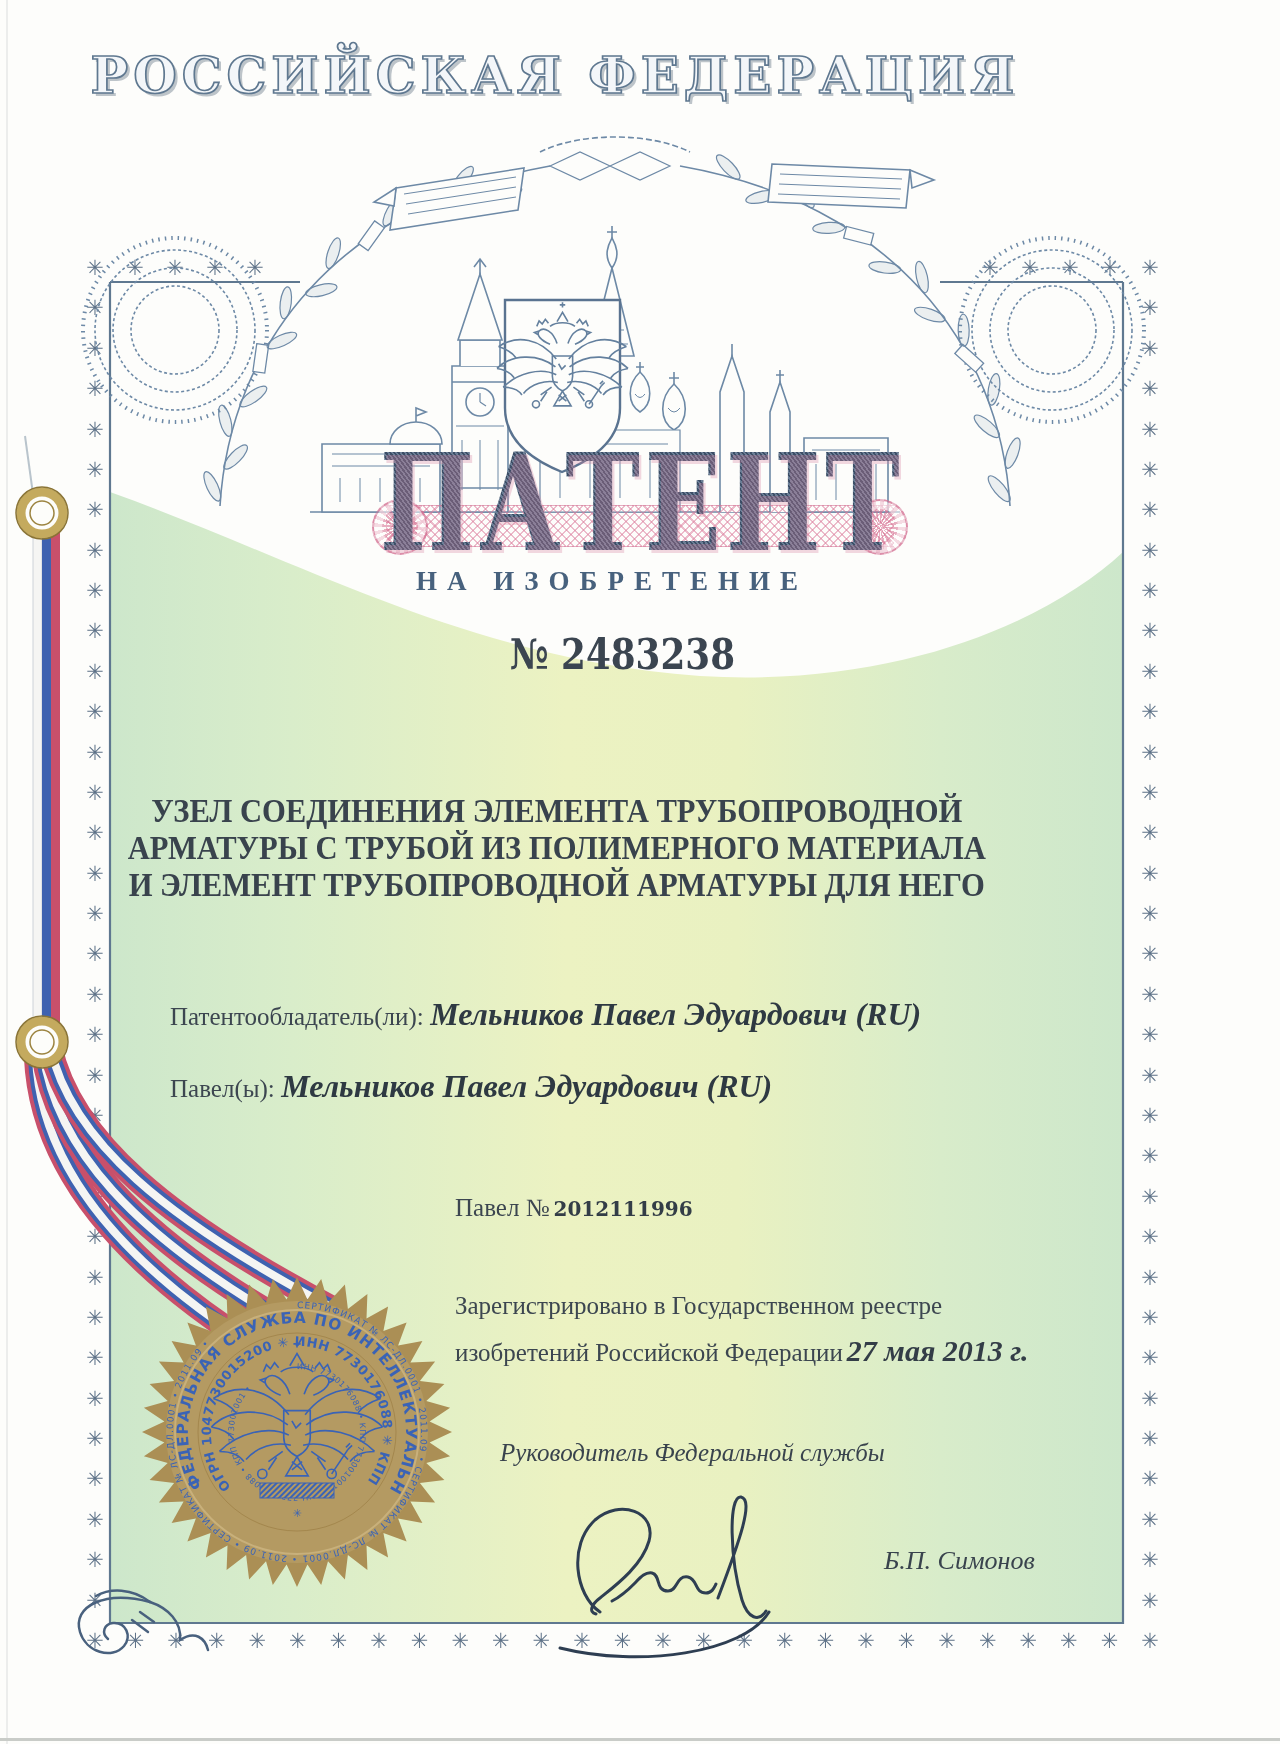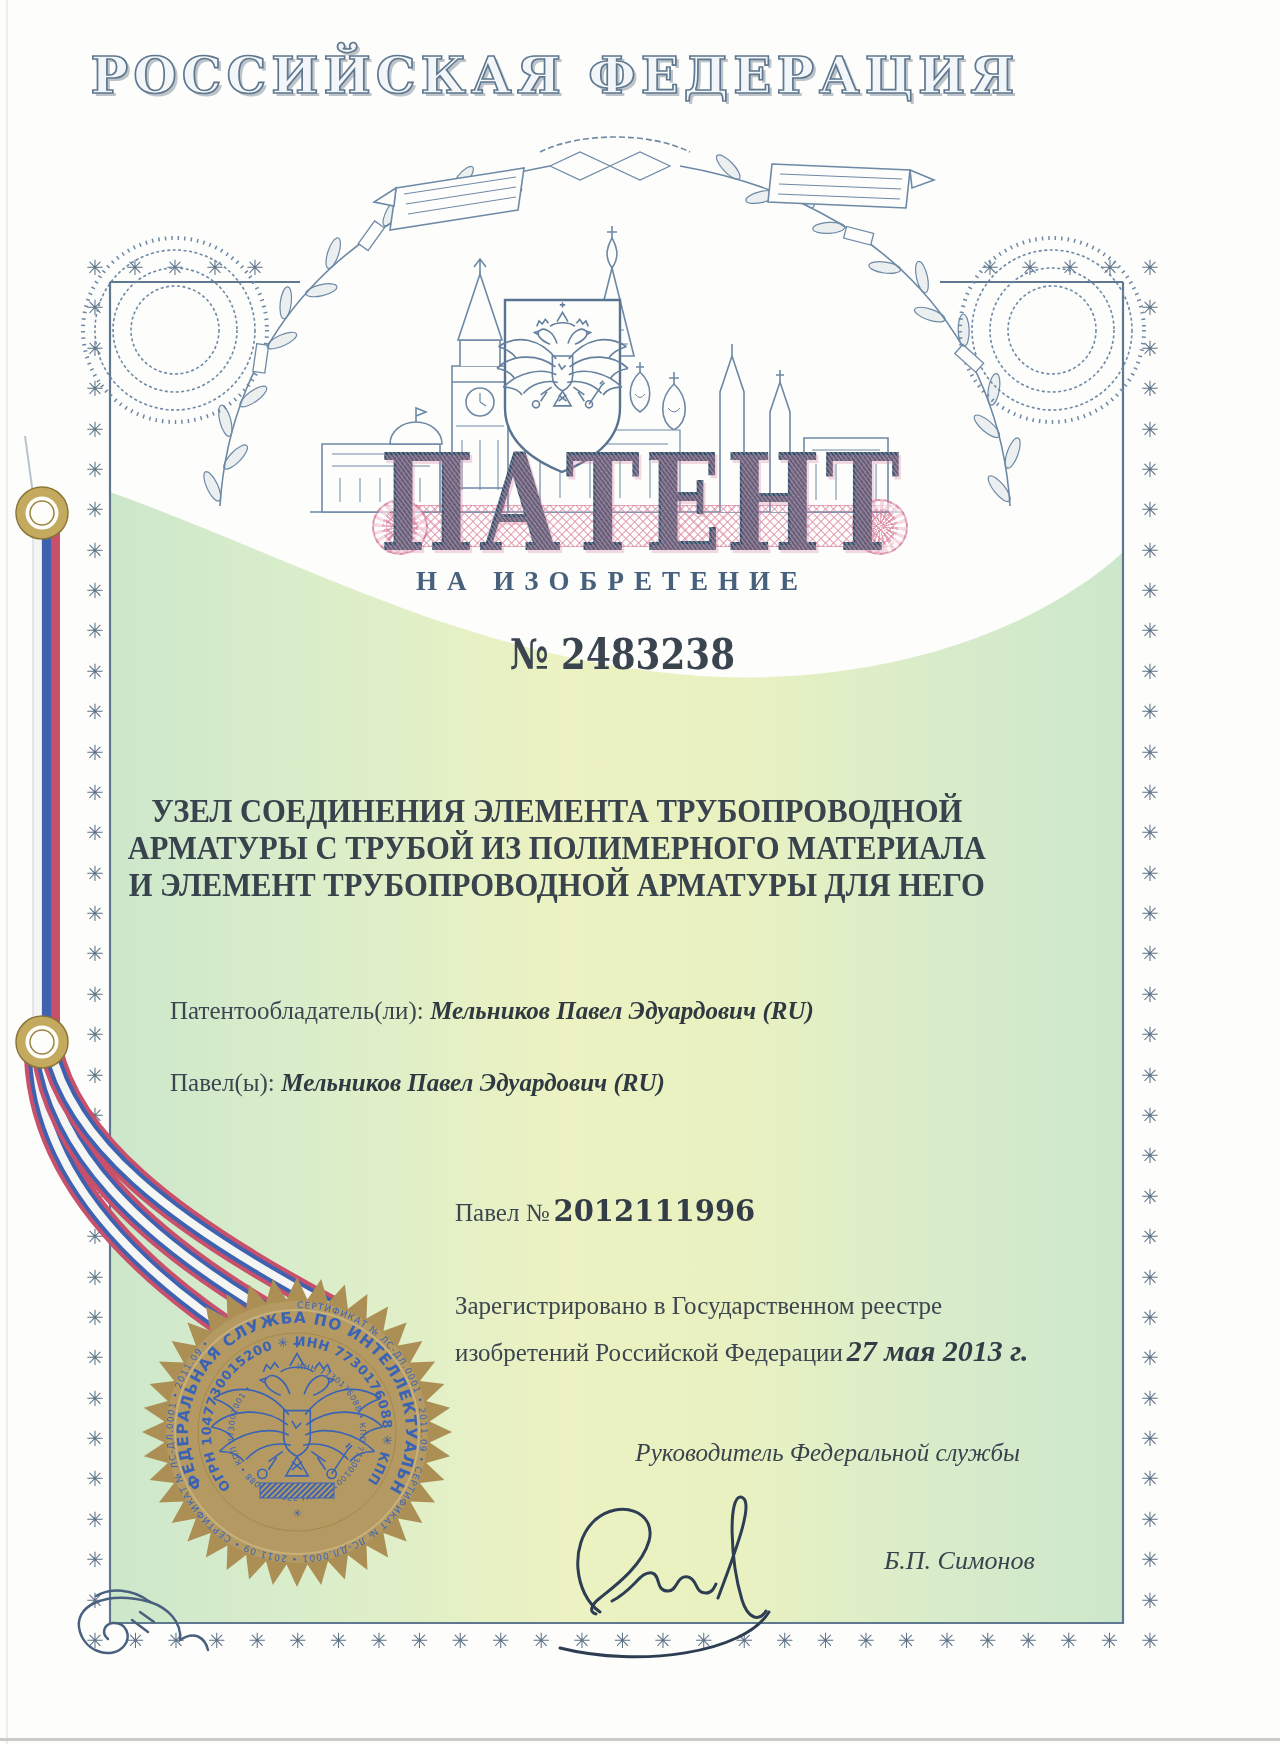--- a/index.html
+++ b/index.html
@@ -49,32 +49,32 @@
   .number{left:0;right:0;top:630px;text-align:center;transform:translateX(-18px);
      font-family:"DejaVu Serif",serif;font-weight:bold;font-size:42px;color:#3b4550;}
   .number .squeeze{display:inline-block;transform:scaleX(.85);transform-origin:center;}
   
   .inv-title{left:0;right:0;top:792px;text-align:center;transform:translateX(-83px);
      font-weight:bold;font-size:34px;line-height:37px;color:#39434d;}
   .inv-title .squeeze{display:inline-block;transform:scaleX(.9);transform-origin:center;}
   
   .holder-row{left:170px;top:996px;font-size:26px;}
   .author-row{left:170px;top:1068px;font-size:26px;}
-  .person{font-weight:bold;font-style:italic;font-size:25px;color:#2e3942;}
+  .person{font-weight:bold;font-style:italic;font-size:32px;color:#2e3942;}
   
   .lbl{font-size:25px;color:#3c4650;}
-  .val-b{font-family:"DejaVu Serif",serif;font-weight:bold;font-size:29px;color:#333d47;}
+  .val-b{font-family:"DejaVu Serif",serif;font-weight:bold;font-size:20px;color:#333d47;}
   .val-bi{font-weight:bold;font-style:italic;font-size:30px;color:#333d47;}
   .r-app{left:455px;top:1194px;}
   .r-pri{left:455px;top:1243px;}
   .r-reg1{left:455px;top:1292px;}
   .r-reg2{left:455px;top:1334px;}
   .r-exp{left:455px;top:1384px;}
   
-  .sig-title{left:500px;top:1436px;width:520px;text-align:right;font-style:italic;
+  .sig-title{left:500px;top:1436px;width:520px;text-align:left;font-style:italic;
      font-size:25px;line-height:33px;color:#39434d;white-space:normal;}
   .official-name{left:884px;top:1546px;font-style:italic;font-size:26px;color:#39434d;}
   
   .edge-l{left:6px;top:0;width:2px;height:1744px;background:rgba(90,100,110,.10);z-index:7;}
   .edge-b{left:0;top:1738px;width:1280px;height:3px;background:#c9ccc8;z-index:7;}
 </style>
 </head>
 <body>
 
 <div class="page">

